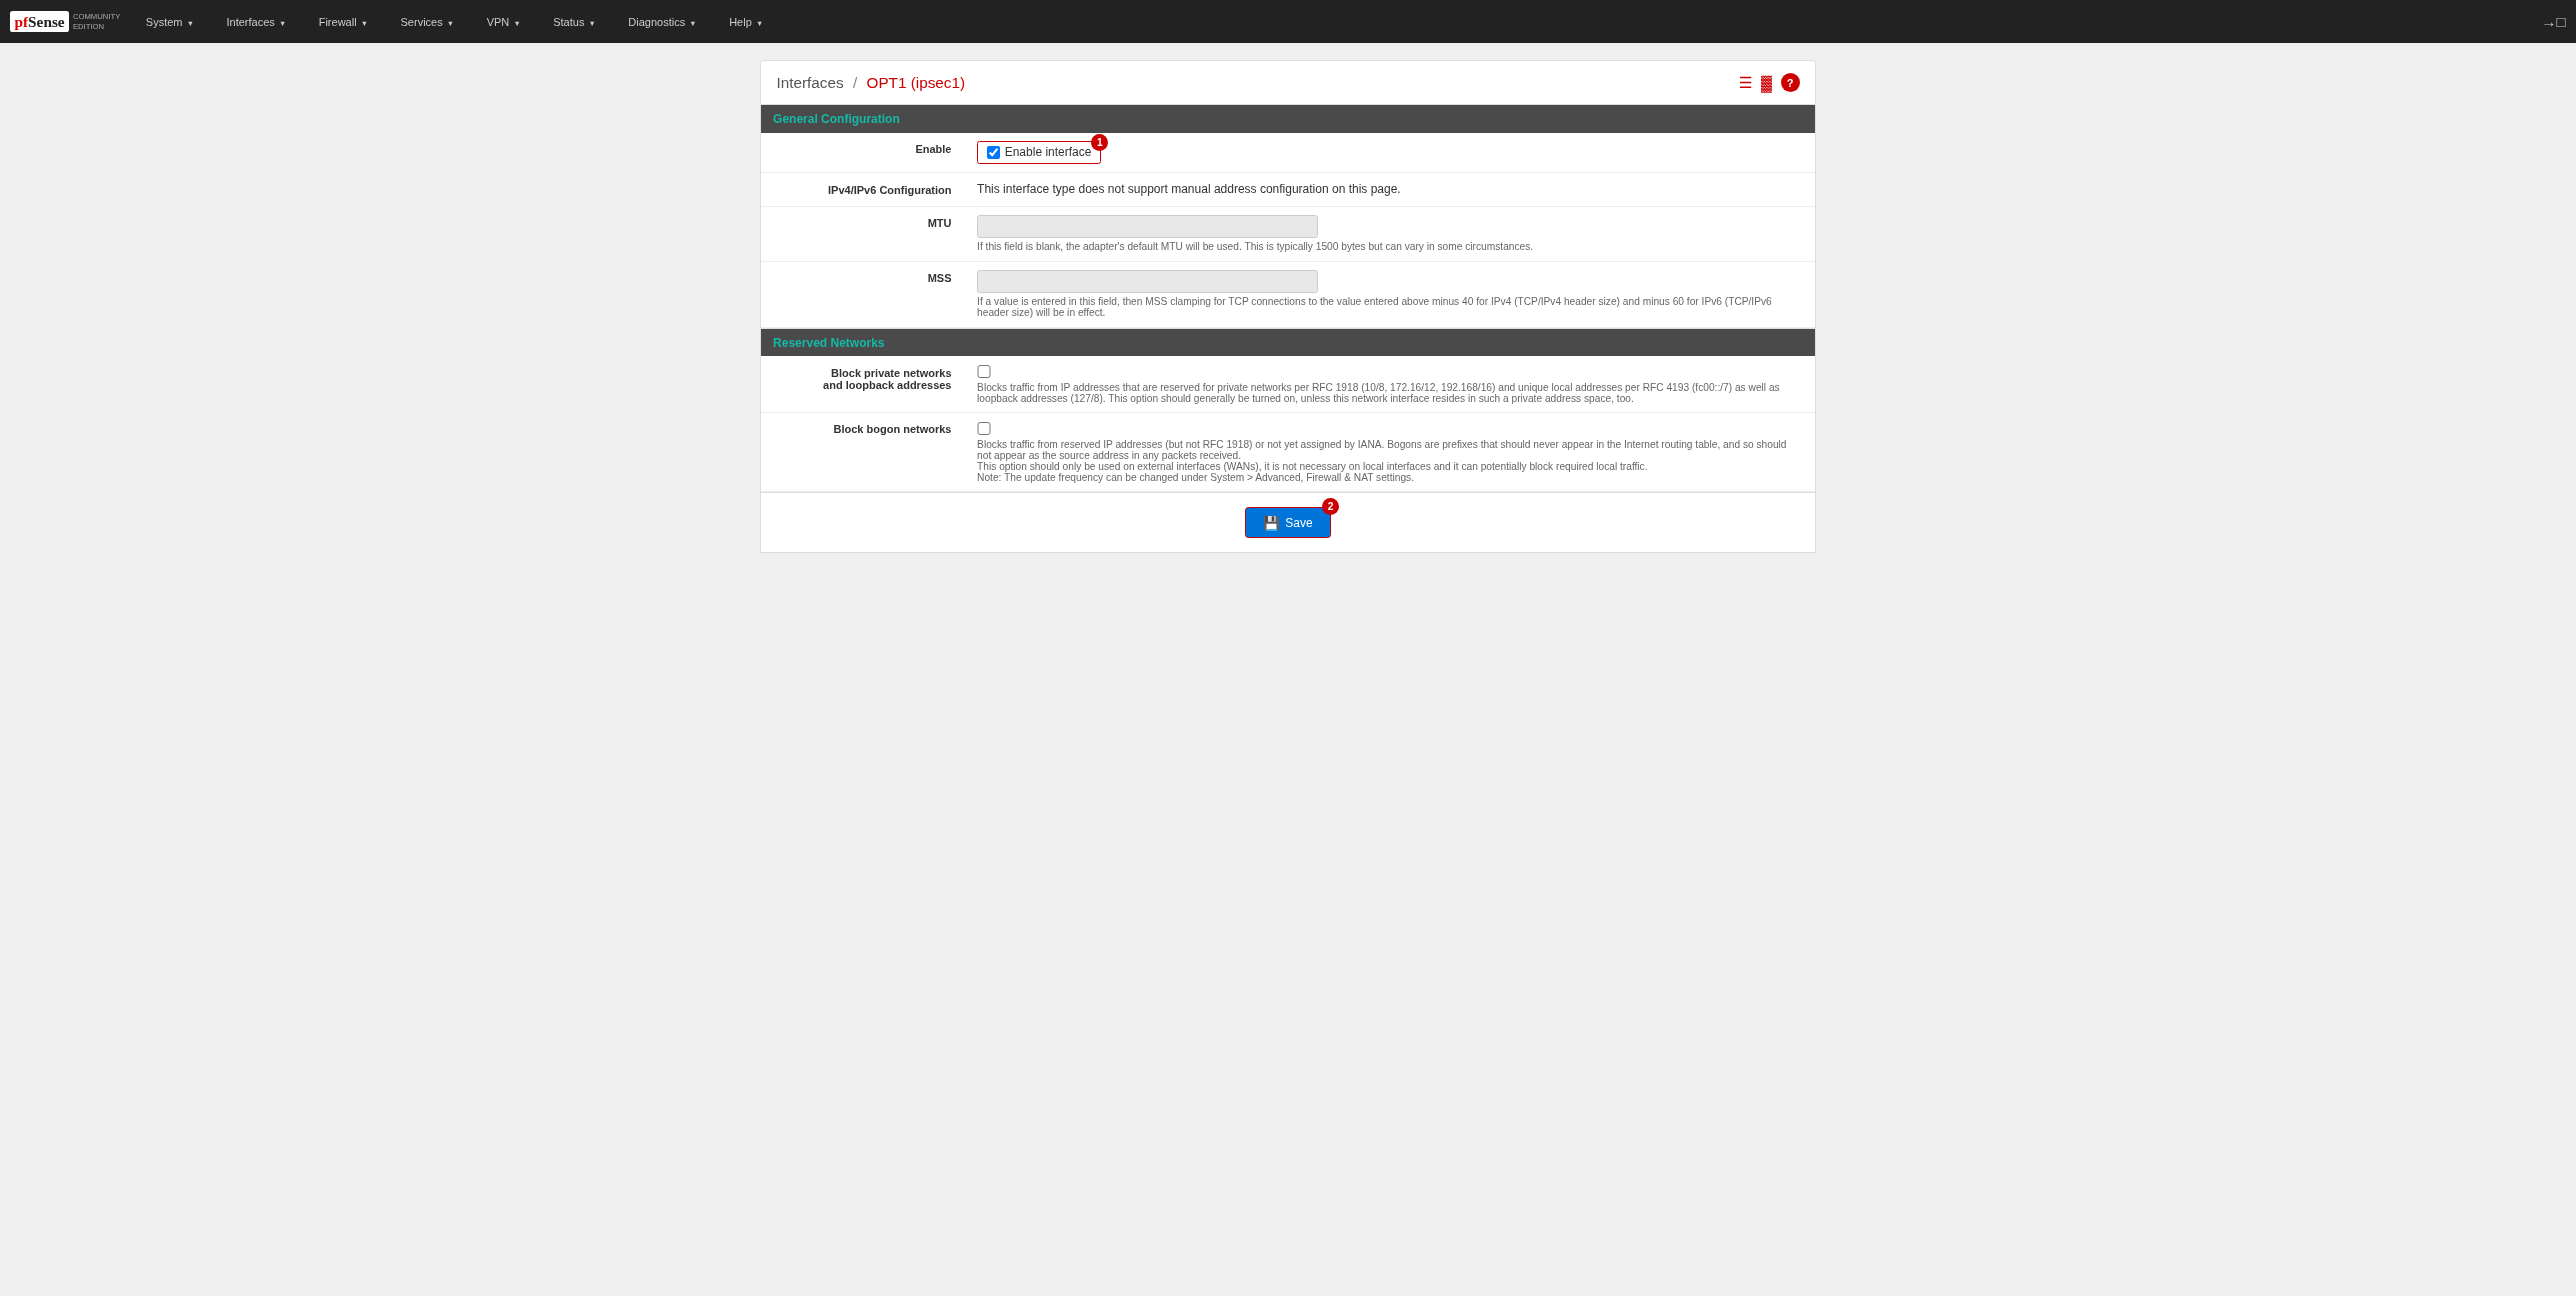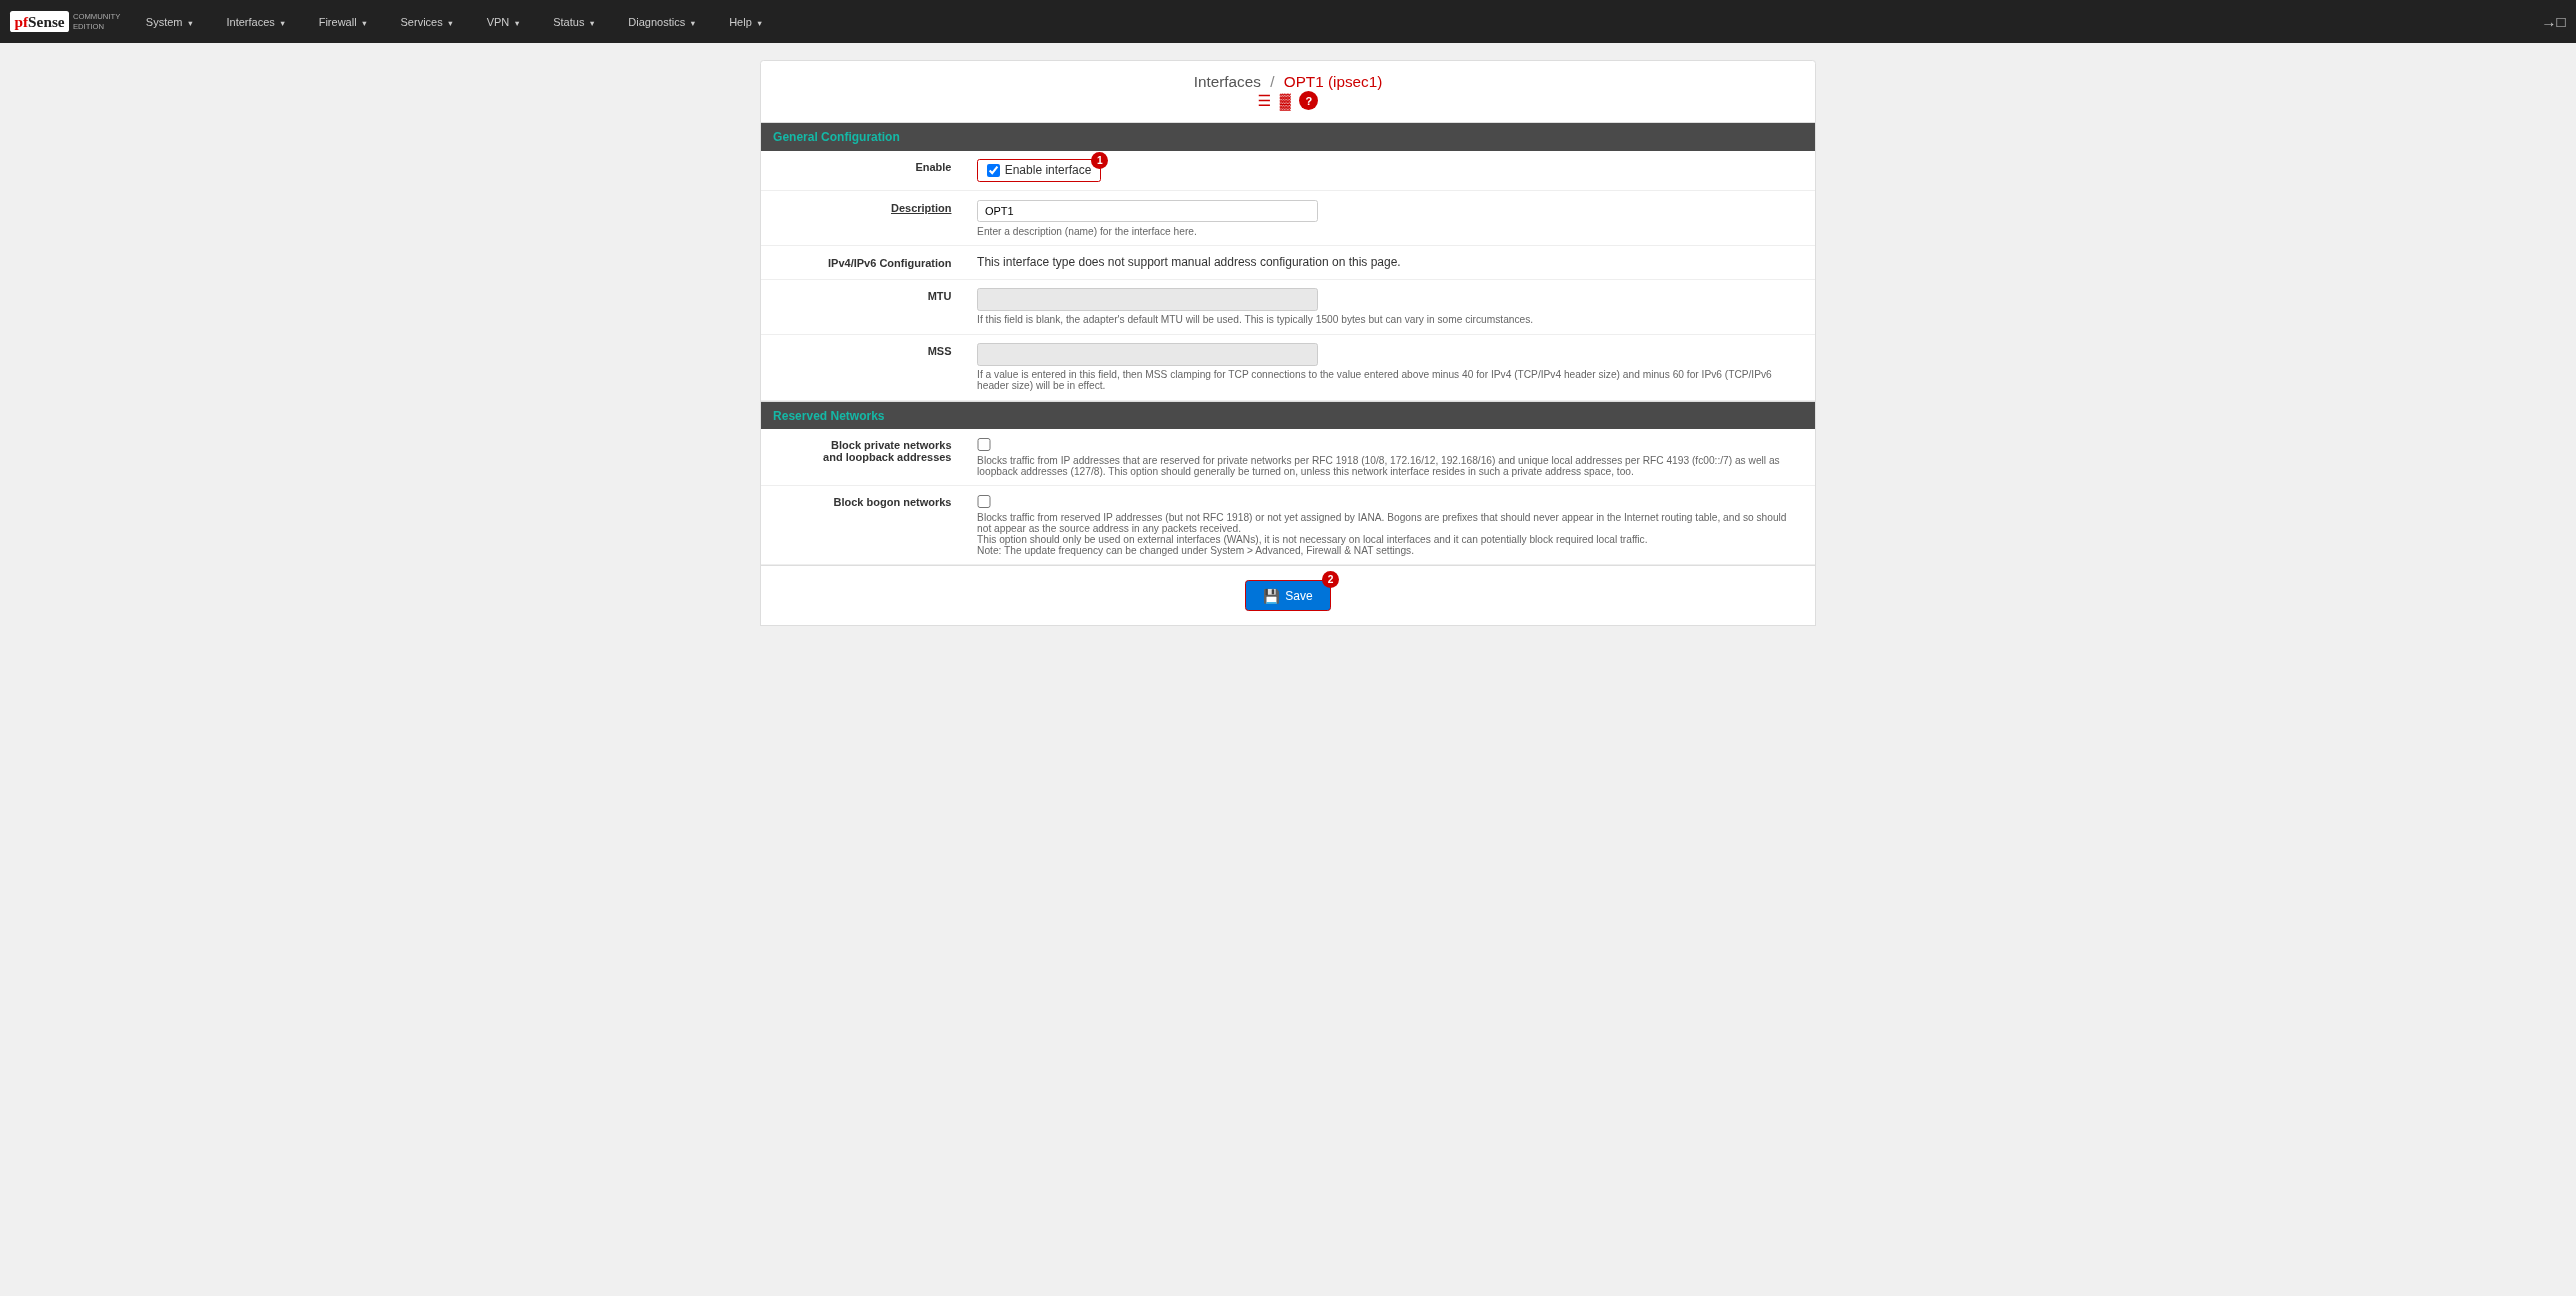--- a/index.html
+++ b/index.html
@@ -71,21 +71,20 @@
     
     .page-header {
       background: #fff;
       border: 0.9px solid #ddd;
       border-radius: 3.4px 3.4px 0 0;
       padding: 12px 15.3px;
       display: flex;
       align-items: center;
       justify-content: space-between;
       margin-bottom: 0;
-      flex-direction: column;
     }
     .breadcrumb {
       font-size: 15.3px;
       color: #555;
     }
     .breadcrumb .separator { color: #888; margin: 0 5.1px; }
     .breadcrumb .current { color: #c00; font-weight: 500; }
     .page-header-icons {
       display: flex;
       gap: 8.5px;
@@ -309,27 +308,20 @@
         <td class="label-cell">Enable</td>
         <td class="value-cell">
           <div class="enable-wrapper">
             <input type="checkbox" checked="" id="enableInterface" style="">
             <label for="enableInterface" class="enable-label">Enable interface</label>
             <span class="badge">1</span>
           </div>
         </td>
       </tr>
 
-      <tr>
-        <td class="label-cell underline">Description</td>
-        <td class="value-cell">
-          <input type="text" class="text-input" value="OPT1" style="">
-          <div class="hint">Enter a description (name) for the interface here.</div>
-        </td>
-      </tr>
 
       <tr>
         <td class="label-cell">IPv4/IPv6 Configuration</td>
         <td class="value-cell">This interface type does not support manual address configuration on this page.</td>
       </tr>
 
       <tr>
         <td class="label-cell">MTU</td>
         <td class="value-cell">
           <input type="text" class="text-input mtu-input" value="" style="">

